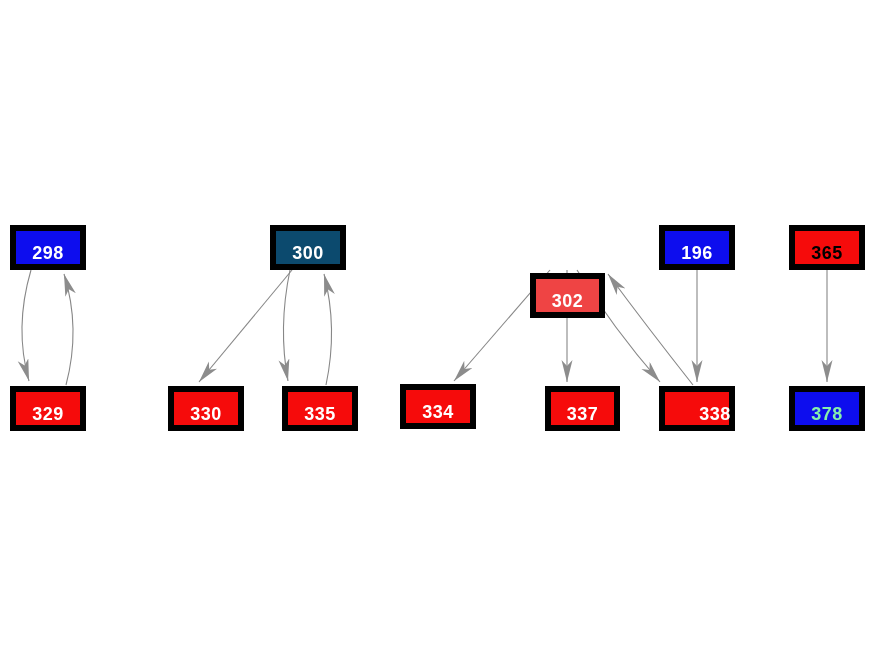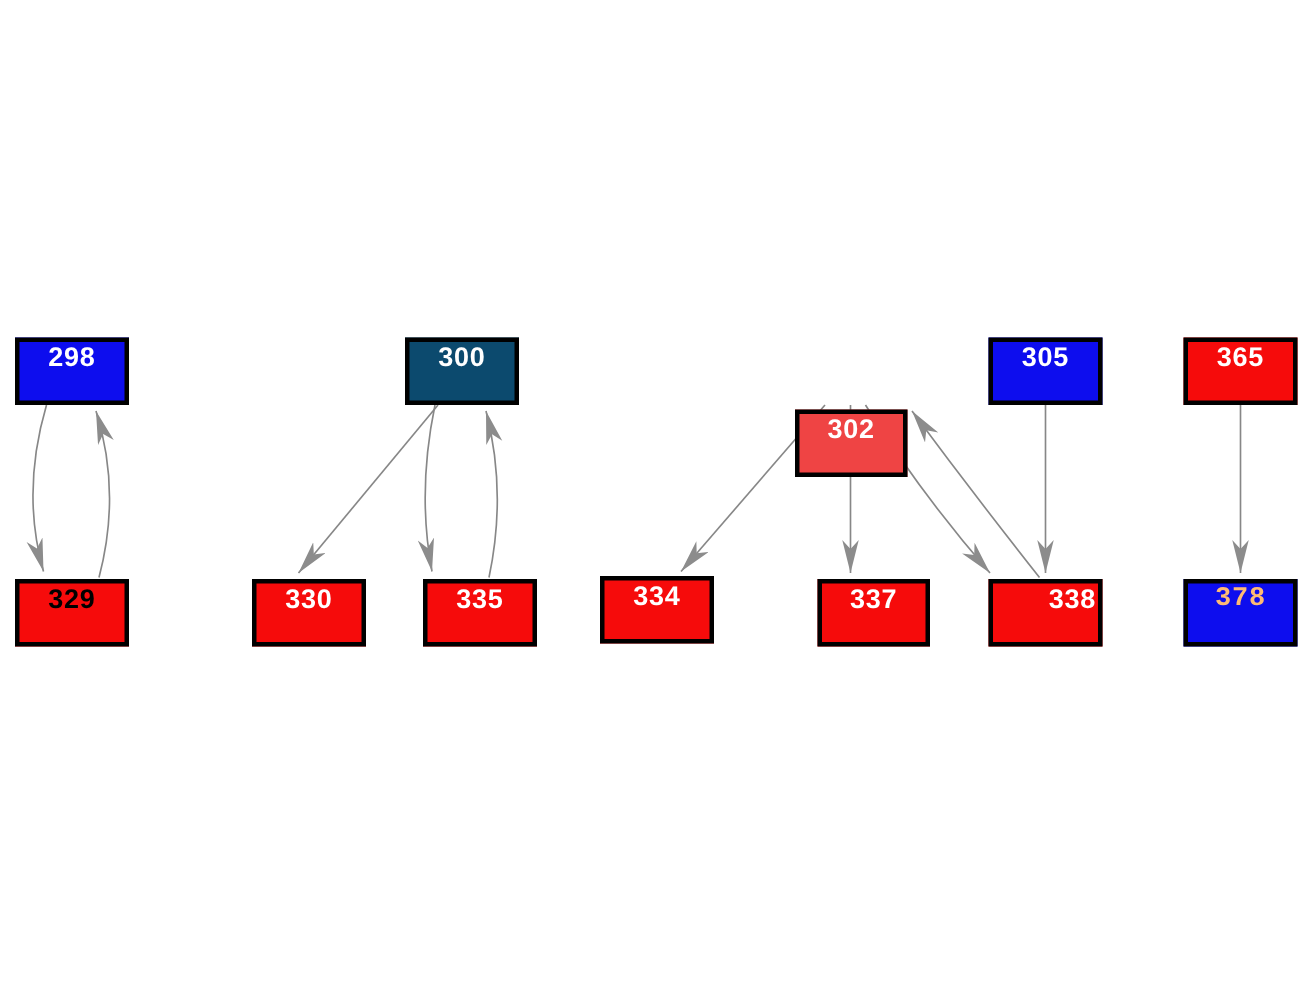--- a/index.html
+++ b/index.html
@@ -20,23 +20,23 @@
     width: 876px;
     height: 656px;
   }
   .edge-layer path.edge {
     fill: none;
     stroke-width: 1.1;
   }
   .node {
     position: absolute;
     box-sizing: border-box;
-    border: 3px solid #14b8a6;
+    border: 6px solid #14b8a6;
     display: flex;
-    align-items: flex-start;
+    align-items: flex-end;
     justify-content: center;
   }
   .node span {
     color: #ffffff;
     font-size: 18px;
     font-weight: bold;
     letter-spacing: 0.5px;
     user-select: none;
   }
 </style>
@@ -68,40 +68,40 @@
       <div class="node" style="left: 10px; top: 225px; width: 76px; height: 45px; background: rgb(13, 13, 238); border-color: rgb(0, 0, 0);">
         <span style="color: rgb(255, 255, 255);">298</span>
       </div>
       <div class="node" style="left: 270px; top: 225px; width: 76px; height: 45px; background: #0c4a6e; border-color: rgb(0, 0, 0);">
         <span style="color: rgb(255, 255, 255);">300</span>
       </div>
       <div class="node" style="left: 530px; top: 225px; width: 75px; height: 45px; background: #ef4444; border-color: rgb(0, 0, 0); margin-top: 48px;">
         <span style="color: rgb(255, 255, 255);">302</span>
       </div>
       <div class="node" style="left: 659px; top: 225px; width: 76px; height: 45px; background: rgb(13, 13, 238); border-color: rgb(0, 0, 0);">
-        <span style="color: rgb(255, 255, 255);">305</span>
+        <span style="color: rgb(255, 255, 255);">196</span>
       </div>
       <div class="node" style="left: 789px; top: 225px; width: 76px; height: 45px; background: rgb(246, 11, 11); border-color: rgb(0, 0, 0);">
-        <span style="color: #ffffff;">365</span>
+        <span style="color: #000000;">365</span>
       </div>
       <div class="node" style="left: 10px; top: 386px; width: 76px; height: 45px; background: rgb(246, 11, 11); border-color: rgb(0, 0, 0);">
-        <span style="color: #000000;">329</span>
+        <span style="color: #ffffff;">329</span>
       </div>
       <div class="node" style="left: 140px; top: 386px; width: 76px; height: 45px; background: rgb(246, 11, 11); border-color: rgb(0, 0, 0); margin-left: 28px;">
         <span style="color: rgb(255, 255, 255);">330</span>
       </div>
       <div class="node" style="left: 270px; top: 386px; width: 76px; height: 45px; background: rgb(246, 11, 11); border-color: rgb(0, 0, 0); margin-left: 12px;">
         <span style="color: rgb(255, 255, 255);">335</span>
       </div>
       <div class="node" style="left: 400px; top: 384px; width: 76px; height: 45px; background: rgb(246, 11, 11); border-color: rgb(0, 0, 0);">
         <span style="color: rgb(255, 255, 255);">334</span>
       </div>
       <div class="node" style="left: 530px; top: 386px; width: 75px; height: 45px; background: rgb(246, 11, 11); border-color: rgb(0, 0, 0); margin-left: 15px;">
         <span style="color: rgb(255, 255, 255);">337</span>
       </div>
       <div class="node" style="left: 659px; top: 386px; width: 76px; height: 45px; background: rgb(246, 11, 11); border-color: rgb(0, 0, 0);">
         <span style="color: rgb(255, 255, 255); margin-left: 36px;">338</span>
       </div>
       <div class="node" style="left: 789px; top: 386px; width: 76px; height: 45px; background: rgb(13, 13, 238); border-color: rgb(0, 0, 0);">
-        <span style="color: #fdba74; font-family: Liberation Mono, monospace;">378</span>
+        <span style="color: #86efac;">378</span>
       </div>
     </div>
 </div>
 
 </body></html>

